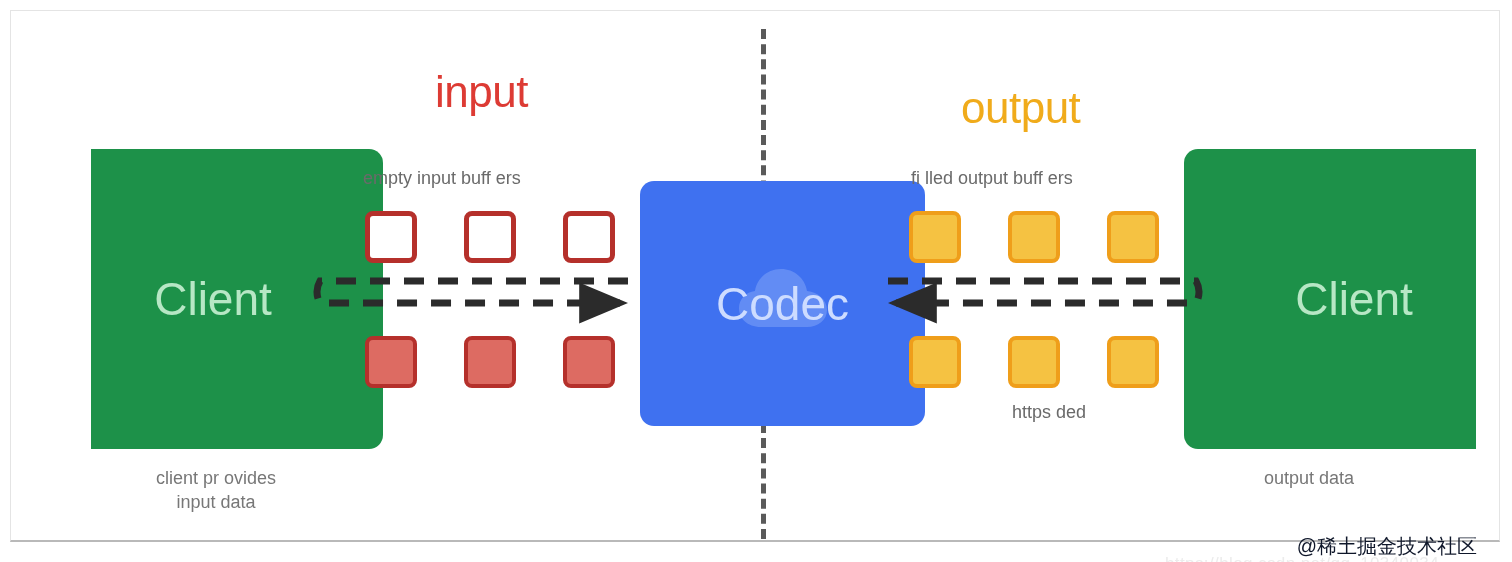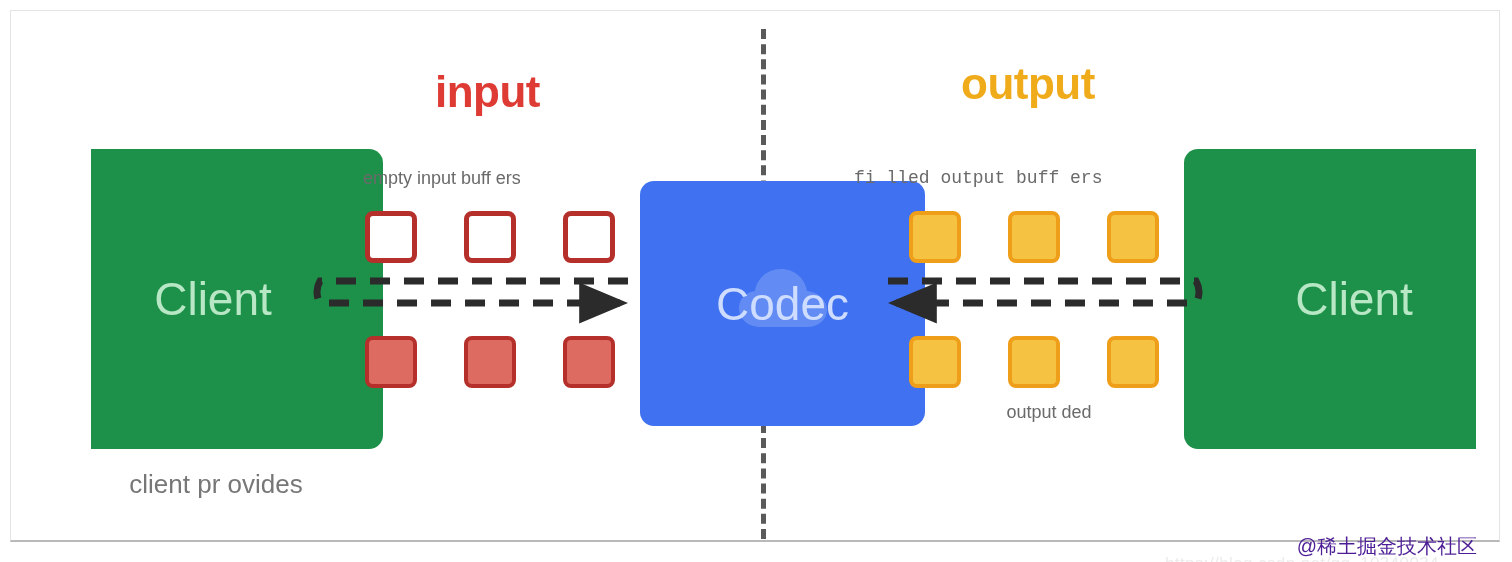--- a/index.html
+++ b/index.html
@@ -24,32 +24,32 @@
     background: #ffffff;
     border: 1px solid #e4e4e4;
     border-bottom: 2px solid #b9b9b9;
     box-sizing: border-box;
   }
 
   
   .section-title {
     position: absolute;
     font-size: 44px;
-    font-weight: 700;
+    font-weight: 400;
     letter-spacing: -0.5px;
     white-space: nowrap;
   }
   #title-input {
     left: 424px;
     top: 56px;
     color: #dd3b34;
   }
   #title-output {
     left: 950px;
-    top: 48px;
+    top: 72px;
     color: #f0ab1b;
   }
 
   
   #center-divider {
     position: absolute;
     left: 750px;
     top: 18px;
     width: 0;
     height: 510px;
@@ -123,21 +123,21 @@
     position: absolute;
     font-size: 18px;
     color: #6a6a6a;
     font-weight: 300;
     white-space: nowrap;
     text-align: center;
     line-height: 1.32;
   }
   #caption-empty-input  { left: 352px;  top: 156px; }
   #caption-filled-input { left: 360px;  top: 390px; }
-  #caption-filled-output{ left: 843px;  top: 156px; font-family: Liberation Mono, monospace; }
+  #caption-filled-output{ left: 900px;  top: 156px; }
   #caption-discarded-output {
     left: 940px; top: 390px; width: 196px;
   }
 
   
   .buffer-row {
     position: absolute;
     display: flex;
     gap: 47px;
   }
@@ -164,21 +164,21 @@
     background: #f5c242;
     border: 4px solid #ef9e1a;
   }
 
   
   .client-caption {
     position: absolute;
     top: 456px;
     width: 320px;
     text-align: center;
-    font-size: 26px;
+    font-size: 18px;
     font-weight: 300;
     color: #777777;
     line-height: 1.33;
   }
   #caption-client-left  { left: 45px; }
   #caption-client-right { left: 1138px; }
 
   
   #flow-arrows {
     position: absolute;
@@ -188,21 +188,21 @@
     height: 562px;
     pointer-events: none;
   }
 
   
   #watermark-handle {
     position: absolute;
     right: 22px;
     top: 522px;
     font-size: 20px;
-    color: #4c1d95;
+    color: #0f172a;
     white-space: nowrap;
   }
   #watermark-url {
     position: absolute;
     right: 60px;
     top: 543px;
     font-size: 17px;
     color: #ececec;
     letter-spacing: 0.4px;
     white-space: nowrap;
@@ -217,43 +217,45 @@
 
   <div class="section-title" id="title-output">output</div>
 
   <div id="center-divider"></div>
 
   <div class="client-box" id="client-left-box">
     <span class="client-label">Client</span>
   </div>
   <div class="client-caption" id="caption-client-left">
     <div>client pr ovides</div>
+    <div>input data</div>
   </div>
 
   <div id="codec-box">
     <svg id="codec-cloud-watermark" viewBox="0 0 92 66">
       <path d="M24 60 C10 60 2 51 2 41 C2 32 9 25 18 24 C20 11 31 2 44 2
                C57 2 68 11 70 24 C81 25 90 33 90 43 C90 53 81 60 70 60 Z" fill="#a9c3ff"></path>
     </svg>
     <span id="codec-label">Codec</span>
   </div>
 
   <div class="client-box" id="client-right-box">
     <span class="client-label">Client</span>
   </div>
   <div class="client-caption" id="caption-client-right">
+    <div>output data</div>
   </div>
 
   <div class="buffer-caption" id="caption-empty-input">empty input buff ers</div>
 
 
   <div class="buffer-caption" id="caption-filled-output">fi lled output buff ers</div>
 
   <div class="buffer-caption" id="caption-discarded-output">
-    <div>output ded</div>
+    <div>https ded</div>
   </div>
 
   <div class="buffer-row" id="row-empty-input">
     <div class="buffer empty-red"></div>
     <div class="buffer empty-red"></div>
     <div class="buffer empty-red"></div>
   </div>
 
   <div class="buffer-row" id="row-filled-input">
     <div class="buffer filled-red"></div>

